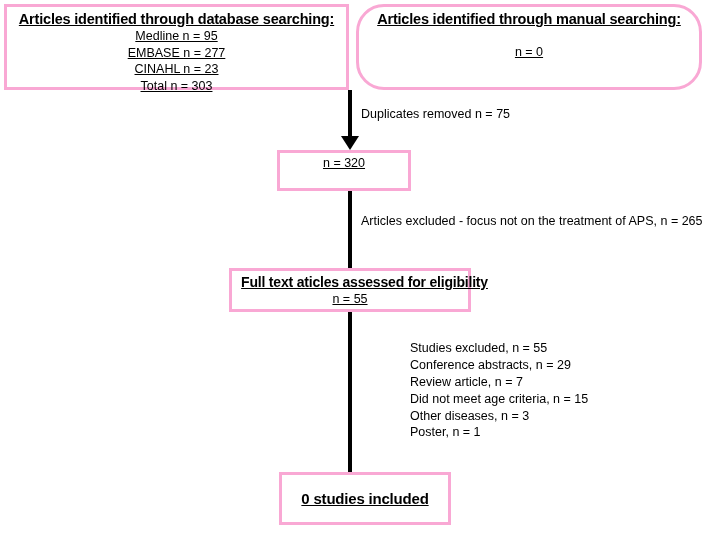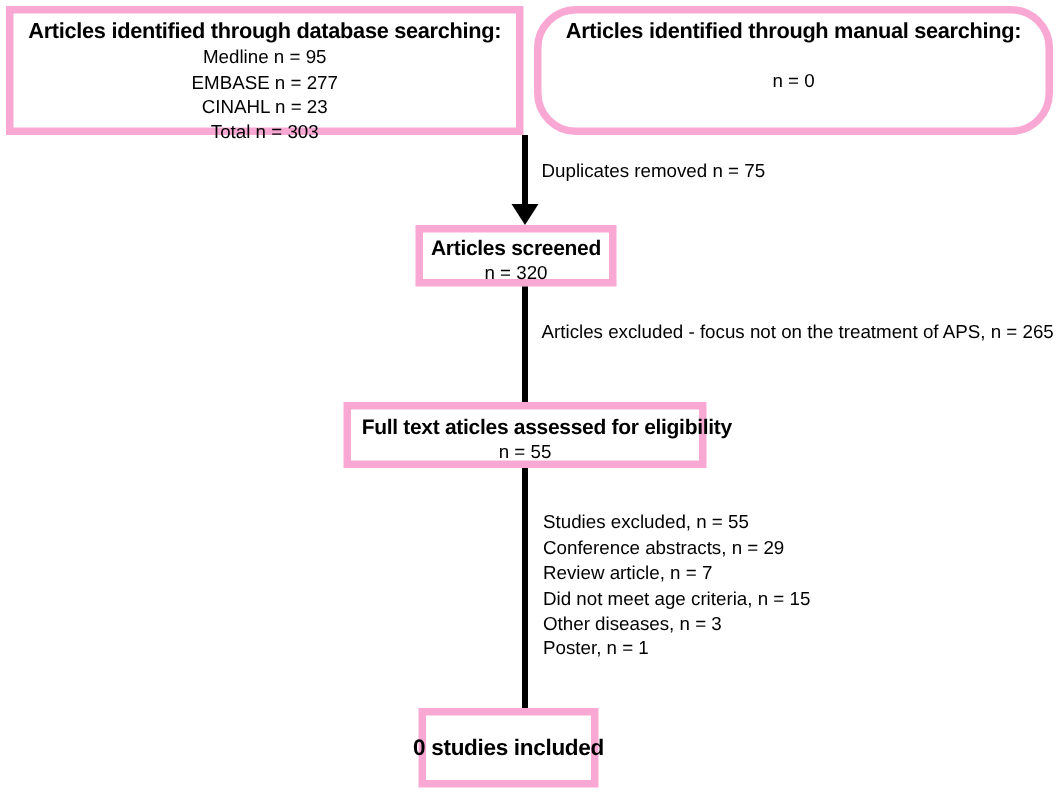--- a/index.html
+++ b/index.html
@@ -14,26 +14,27 @@
   #diagram {
     position: relative;
     width: 708px;
     height: 534px;
     background: #ffffff;
     overflow: hidden;
   }
   .box {
     position: absolute;
     box-sizing: border-box;
-    border: 5px solid #f9a8d4;
+    border: 3px solid #f9a8d4;
     background: #ffffff;
     display: flex;
     flex-direction: column;
     align-items: center;
     text-align: left;
+    text-decoration: underline;
   }
   .box-title {
     font-weight: bold;
     font-size: 14.5px;
     line-height: 1.18;
     letter-spacing: -0.2px;
     white-space: nowrap;
   }
   .box-line {
     font-size: 12.5px;
@@ -79,21 +80,21 @@
     width: 242px;
     height: 44px;
     padding-top: 3px;
   }
   #box-eligibility .box-title { font-size: 14px; margin-left: 29px; }
 
   
   #box-included {
     left: 279px;
     top: 472px;
-    width: 120px;
+    width: 172px;
     height: 53px;
     justify-content: center;
   }
   #box-included .box-title { font-size: 15px; }
 
   
   .vline {
     position: absolute;
     width: 4px;
     background: #000000;
@@ -118,21 +119,21 @@
   .annotation {
     position: absolute;
     font-size: 12.5px;
     line-height: 1.35;
     white-space: nowrap;
     text-align: left;
   }
   #label-duplicates { left: 361px; top: 106px; }
   #label-excluded-screening { left: 361px; top: 213px; }
   #label-exclusion-list { left: 362px; top: 340px; }
-  #label-exclusion-list .excl-line { display: block; }
+  #label-exclusion-list .excl-line { display: block; margin-left: 48px; }
 </style>
 </head>
 <body>
 
 <div id="diagram">
 
   <div class="box" id="box-database">
     <div class="box-title">Articles identified through database searching:</div>
     <div class="box-line">Medline n = 95</div>
     <div class="box-line">EMBASE n = 277</div>
@@ -143,21 +144,20 @@
   <div class="box" id="box-manual">
     <div class="box-title">Articles identified through manual searching:</div>
     <div class="box-line">n = 0</div>
   </div>
 
   <div class="vline" id="line-to-screened"></div>
   <div class="arrowhead" id="arrow-to-screened"></div>
   <div class="annotation" id="label-duplicates">Duplicates removed n = 75</div>
 
   <div class="box" id="box-screened">
-    <div class="box-title">Articles screened</div>
     <div class="box-line">n = 320</div>
   </div>
 
   <div class="vline" id="line-screened-to-eligibility"></div>
   <div class="annotation" id="label-excluded-screening">Articles excluded - focus not on the treatment of APS, n = 265</div>
 
   <div class="box" id="box-eligibility">
     <div class="box-title">Full text aticles assessed for eligibility</div>
     <div class="box-line">n = 55</div>
   </div>

